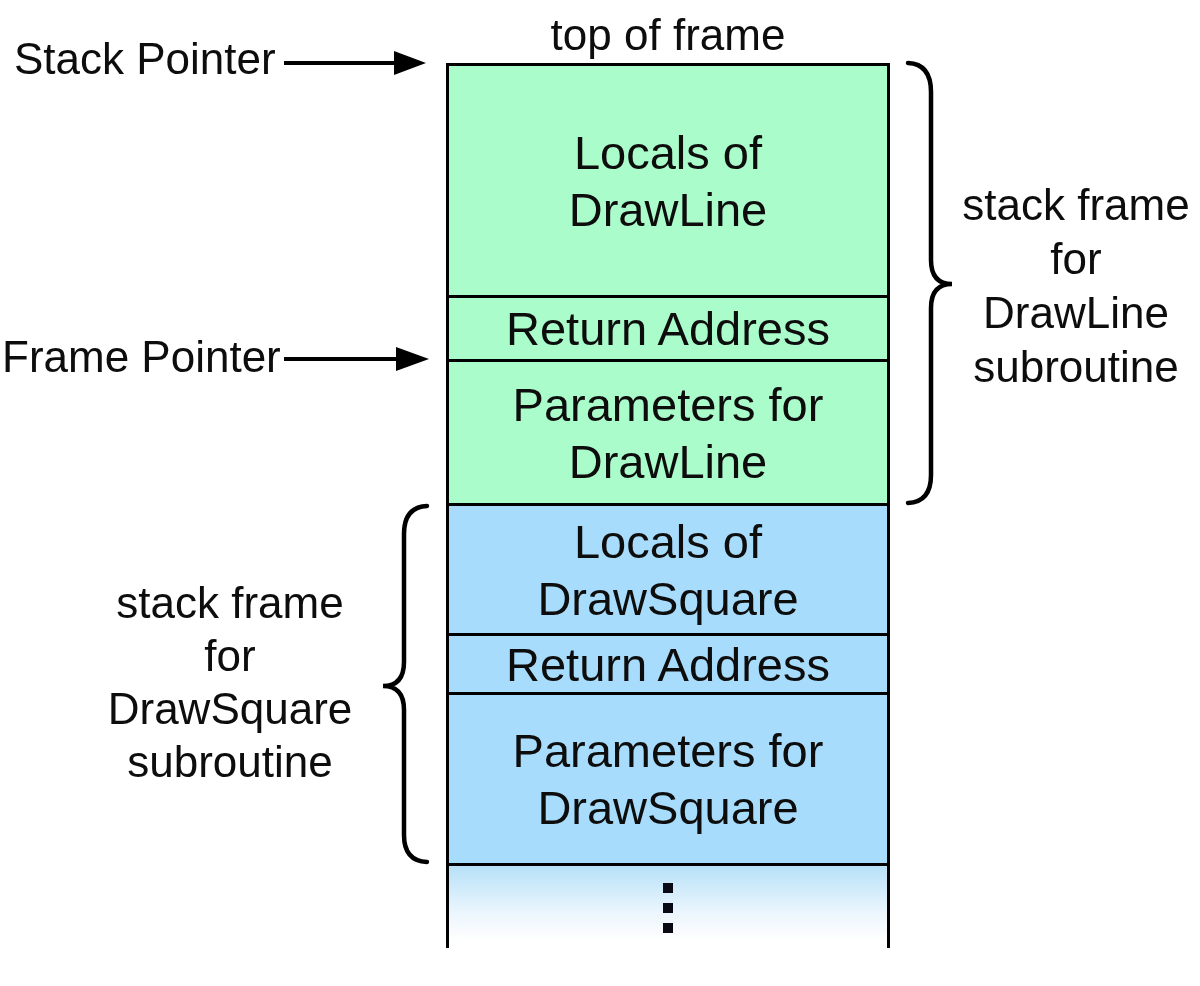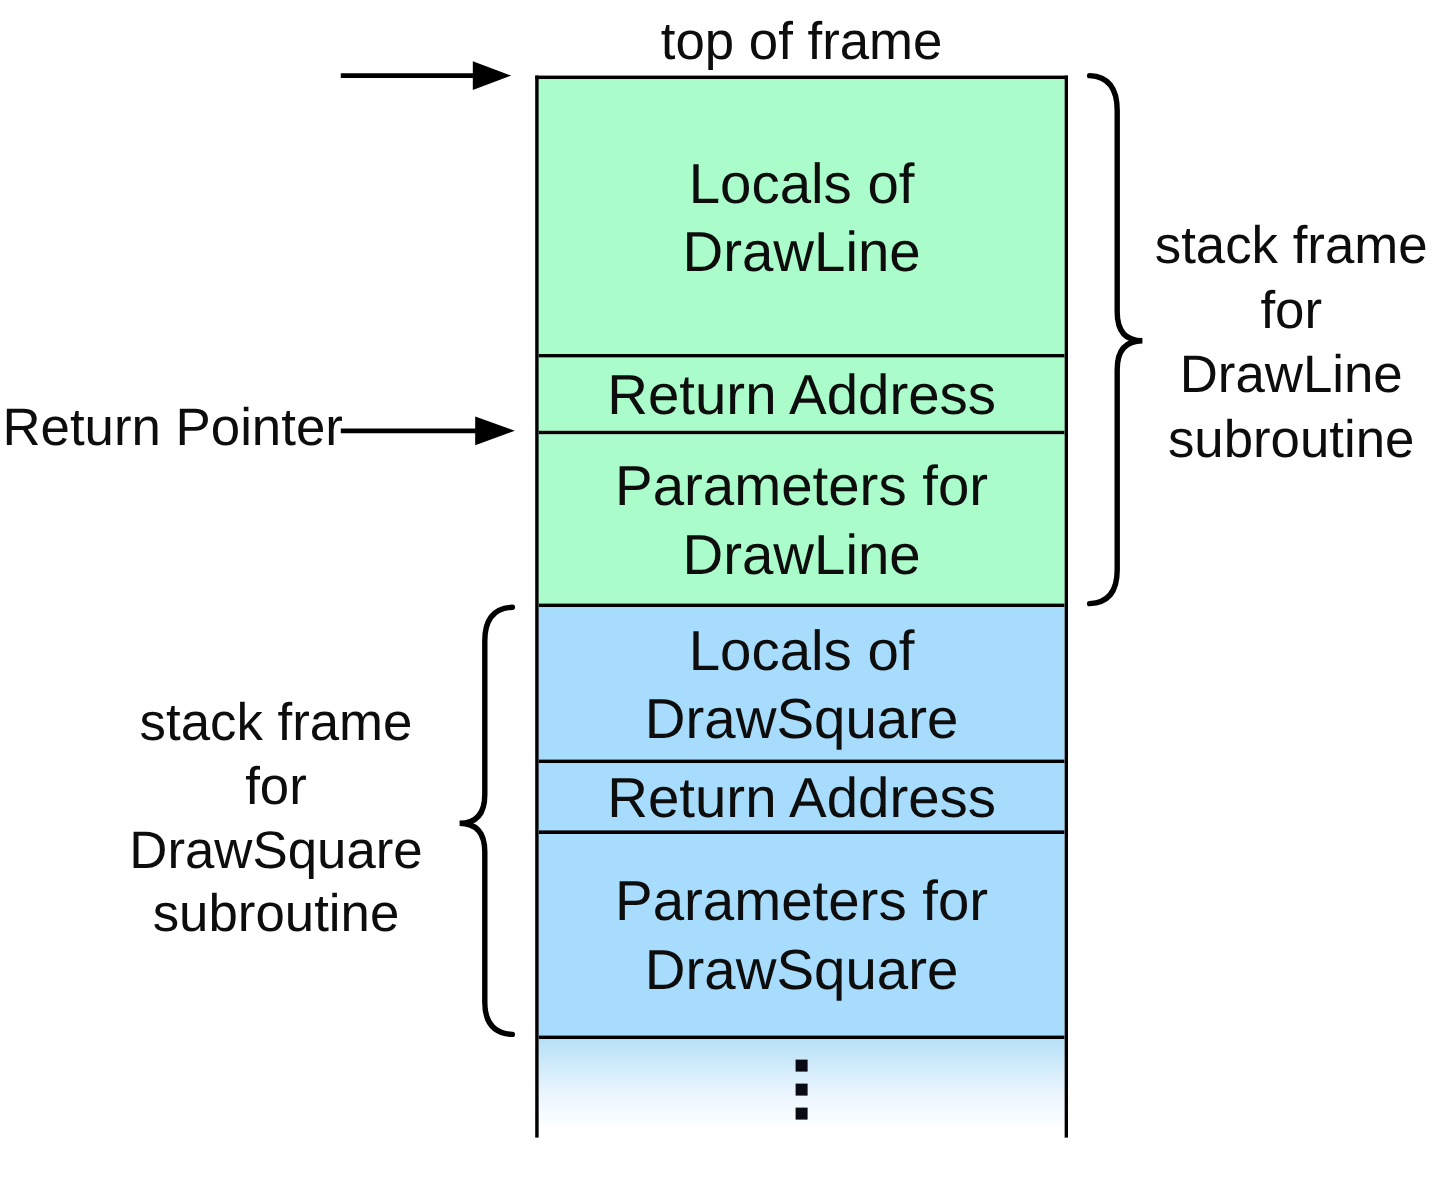--- a/index.html
+++ b/index.html
@@ -103,21 +103,22 @@
     background: #0a0a14;
   }
 </style>
 </head>
 <body>
 
 <div class="canvas">
 
   <div class="label top-label">top of frame</div>
 
-  <div class="label fp-label">Return Pointer</div>
+  <div class="label sp-label">Stack Pointer</div>
+  <div class="label fp-label">Frame Pointer</div>
 
   <div class="stack">
     <div class="row green r1">
       <div>Locals of</div>
       <div>DrawLine</div>
     </div>
     <div class="row green r2">
       <div>Return Address</div>
     </div>
     <div class="row green r3">

